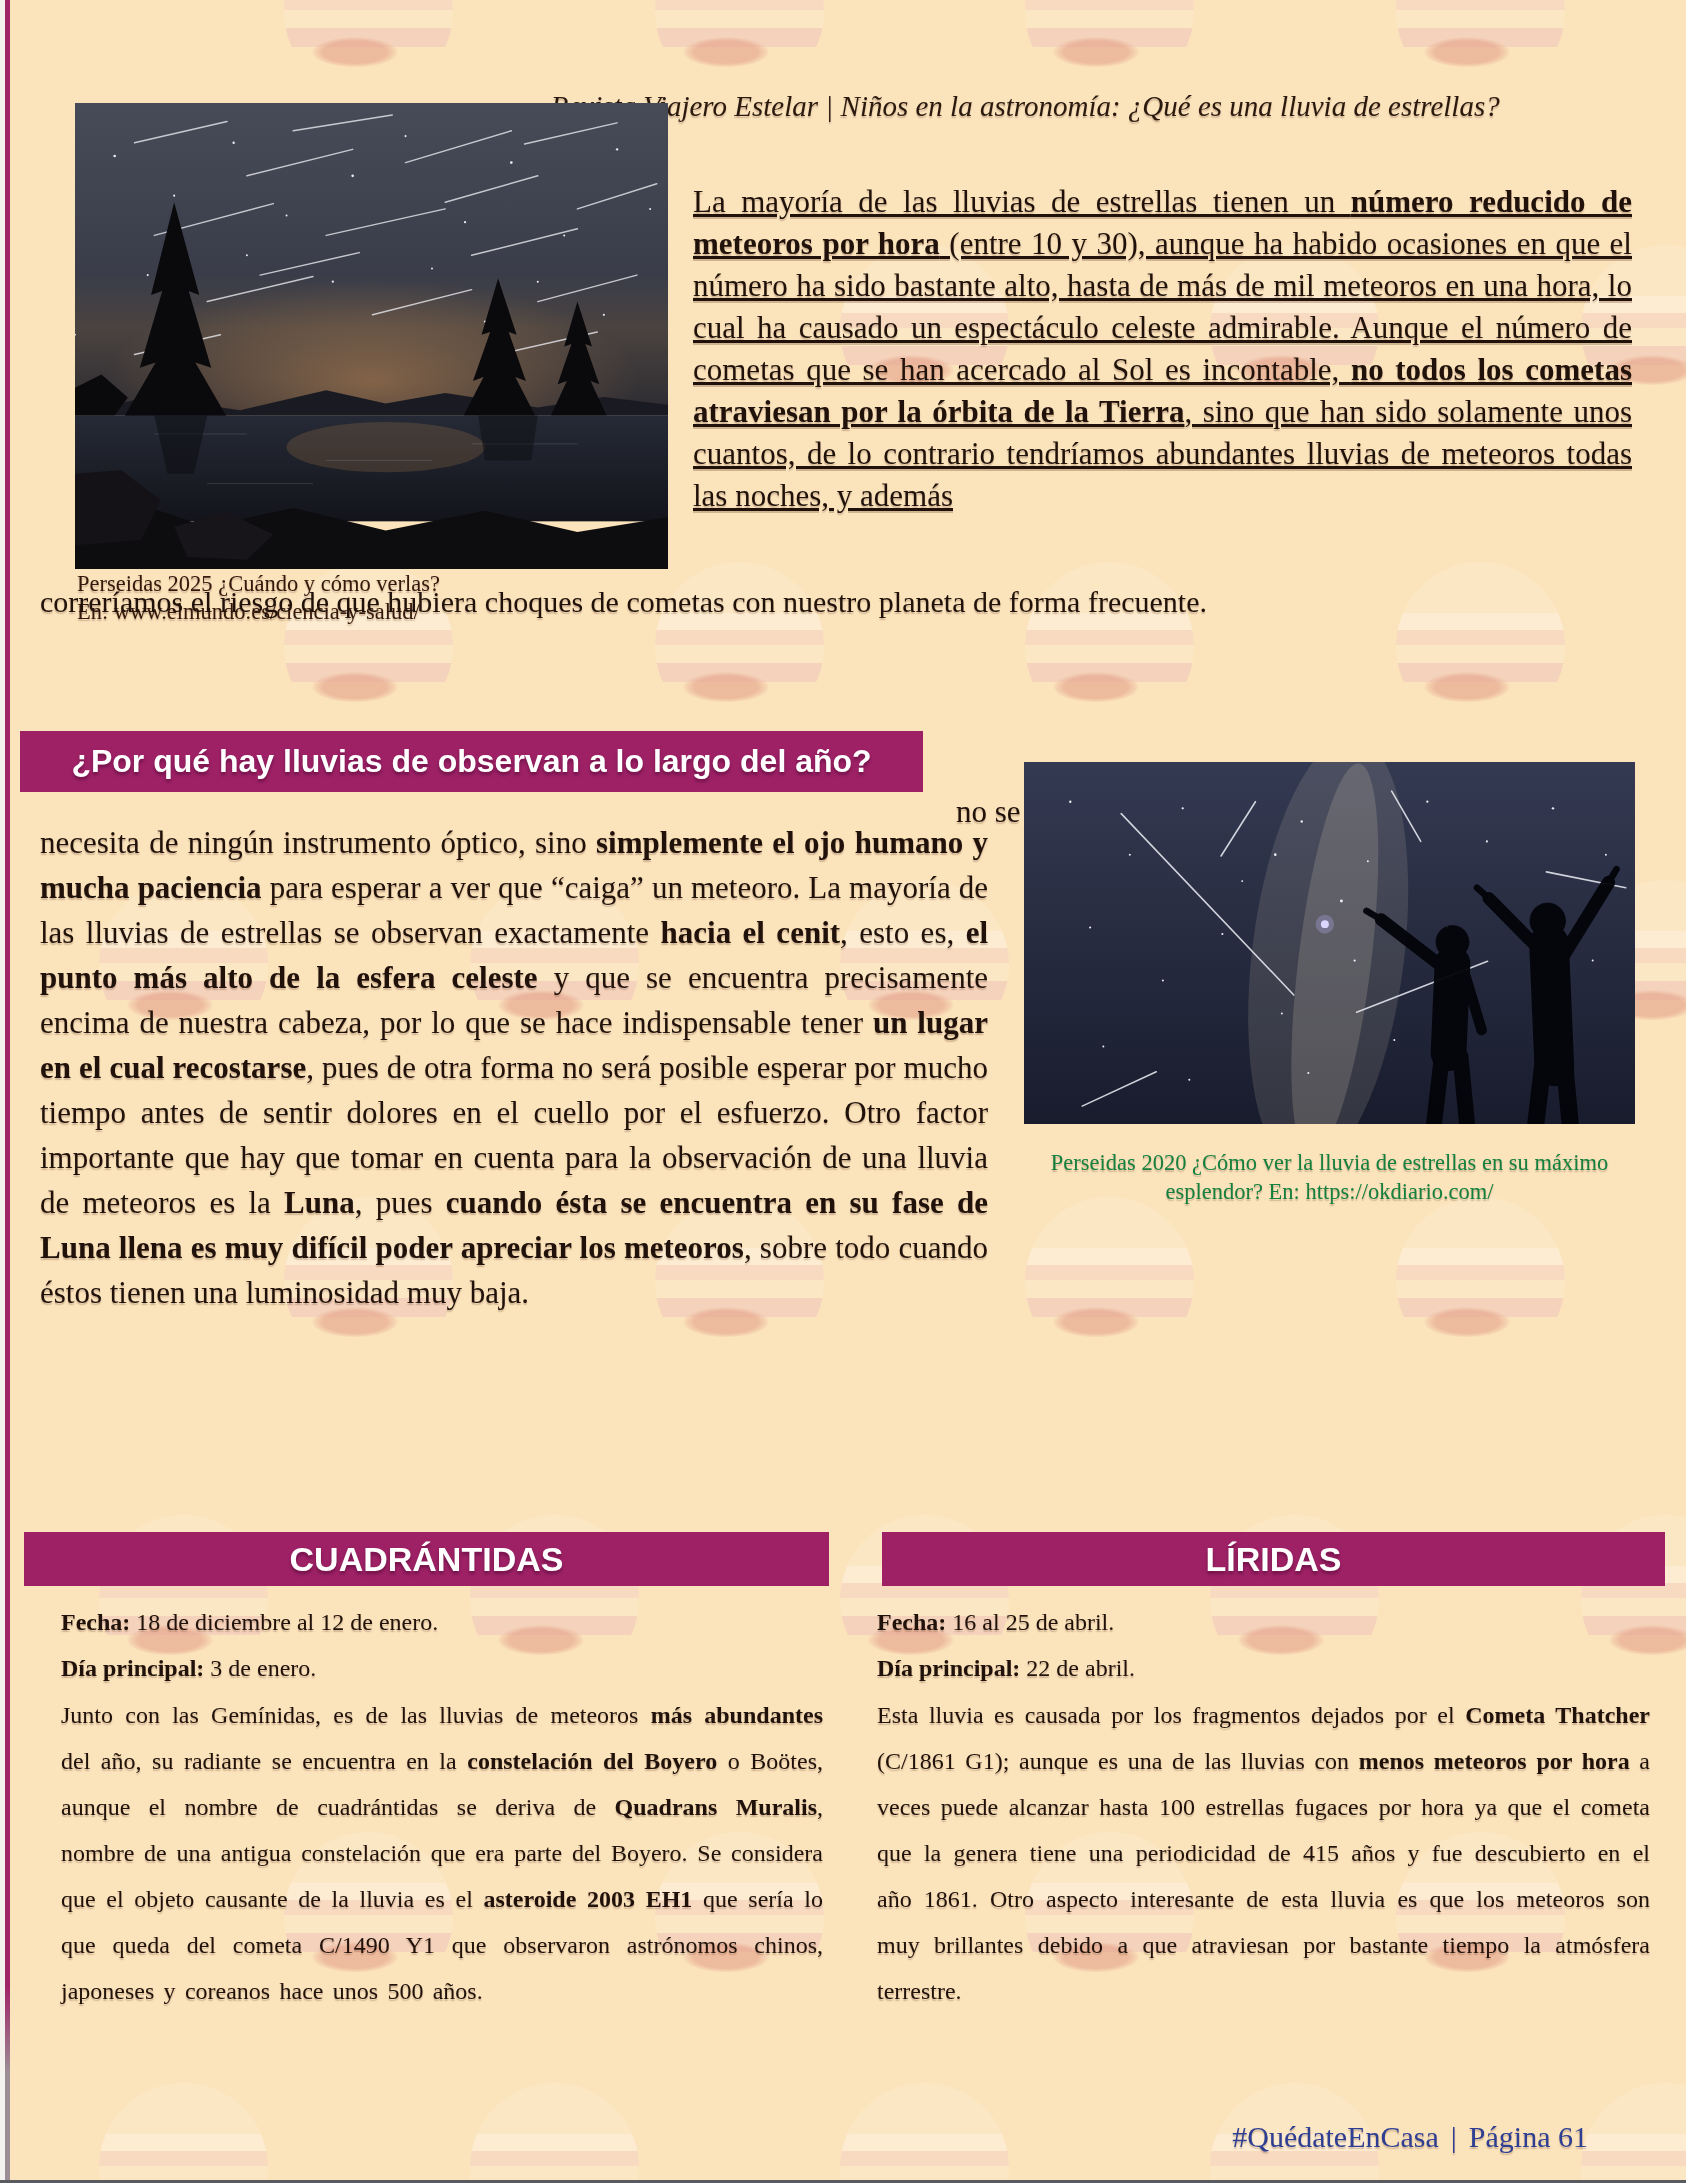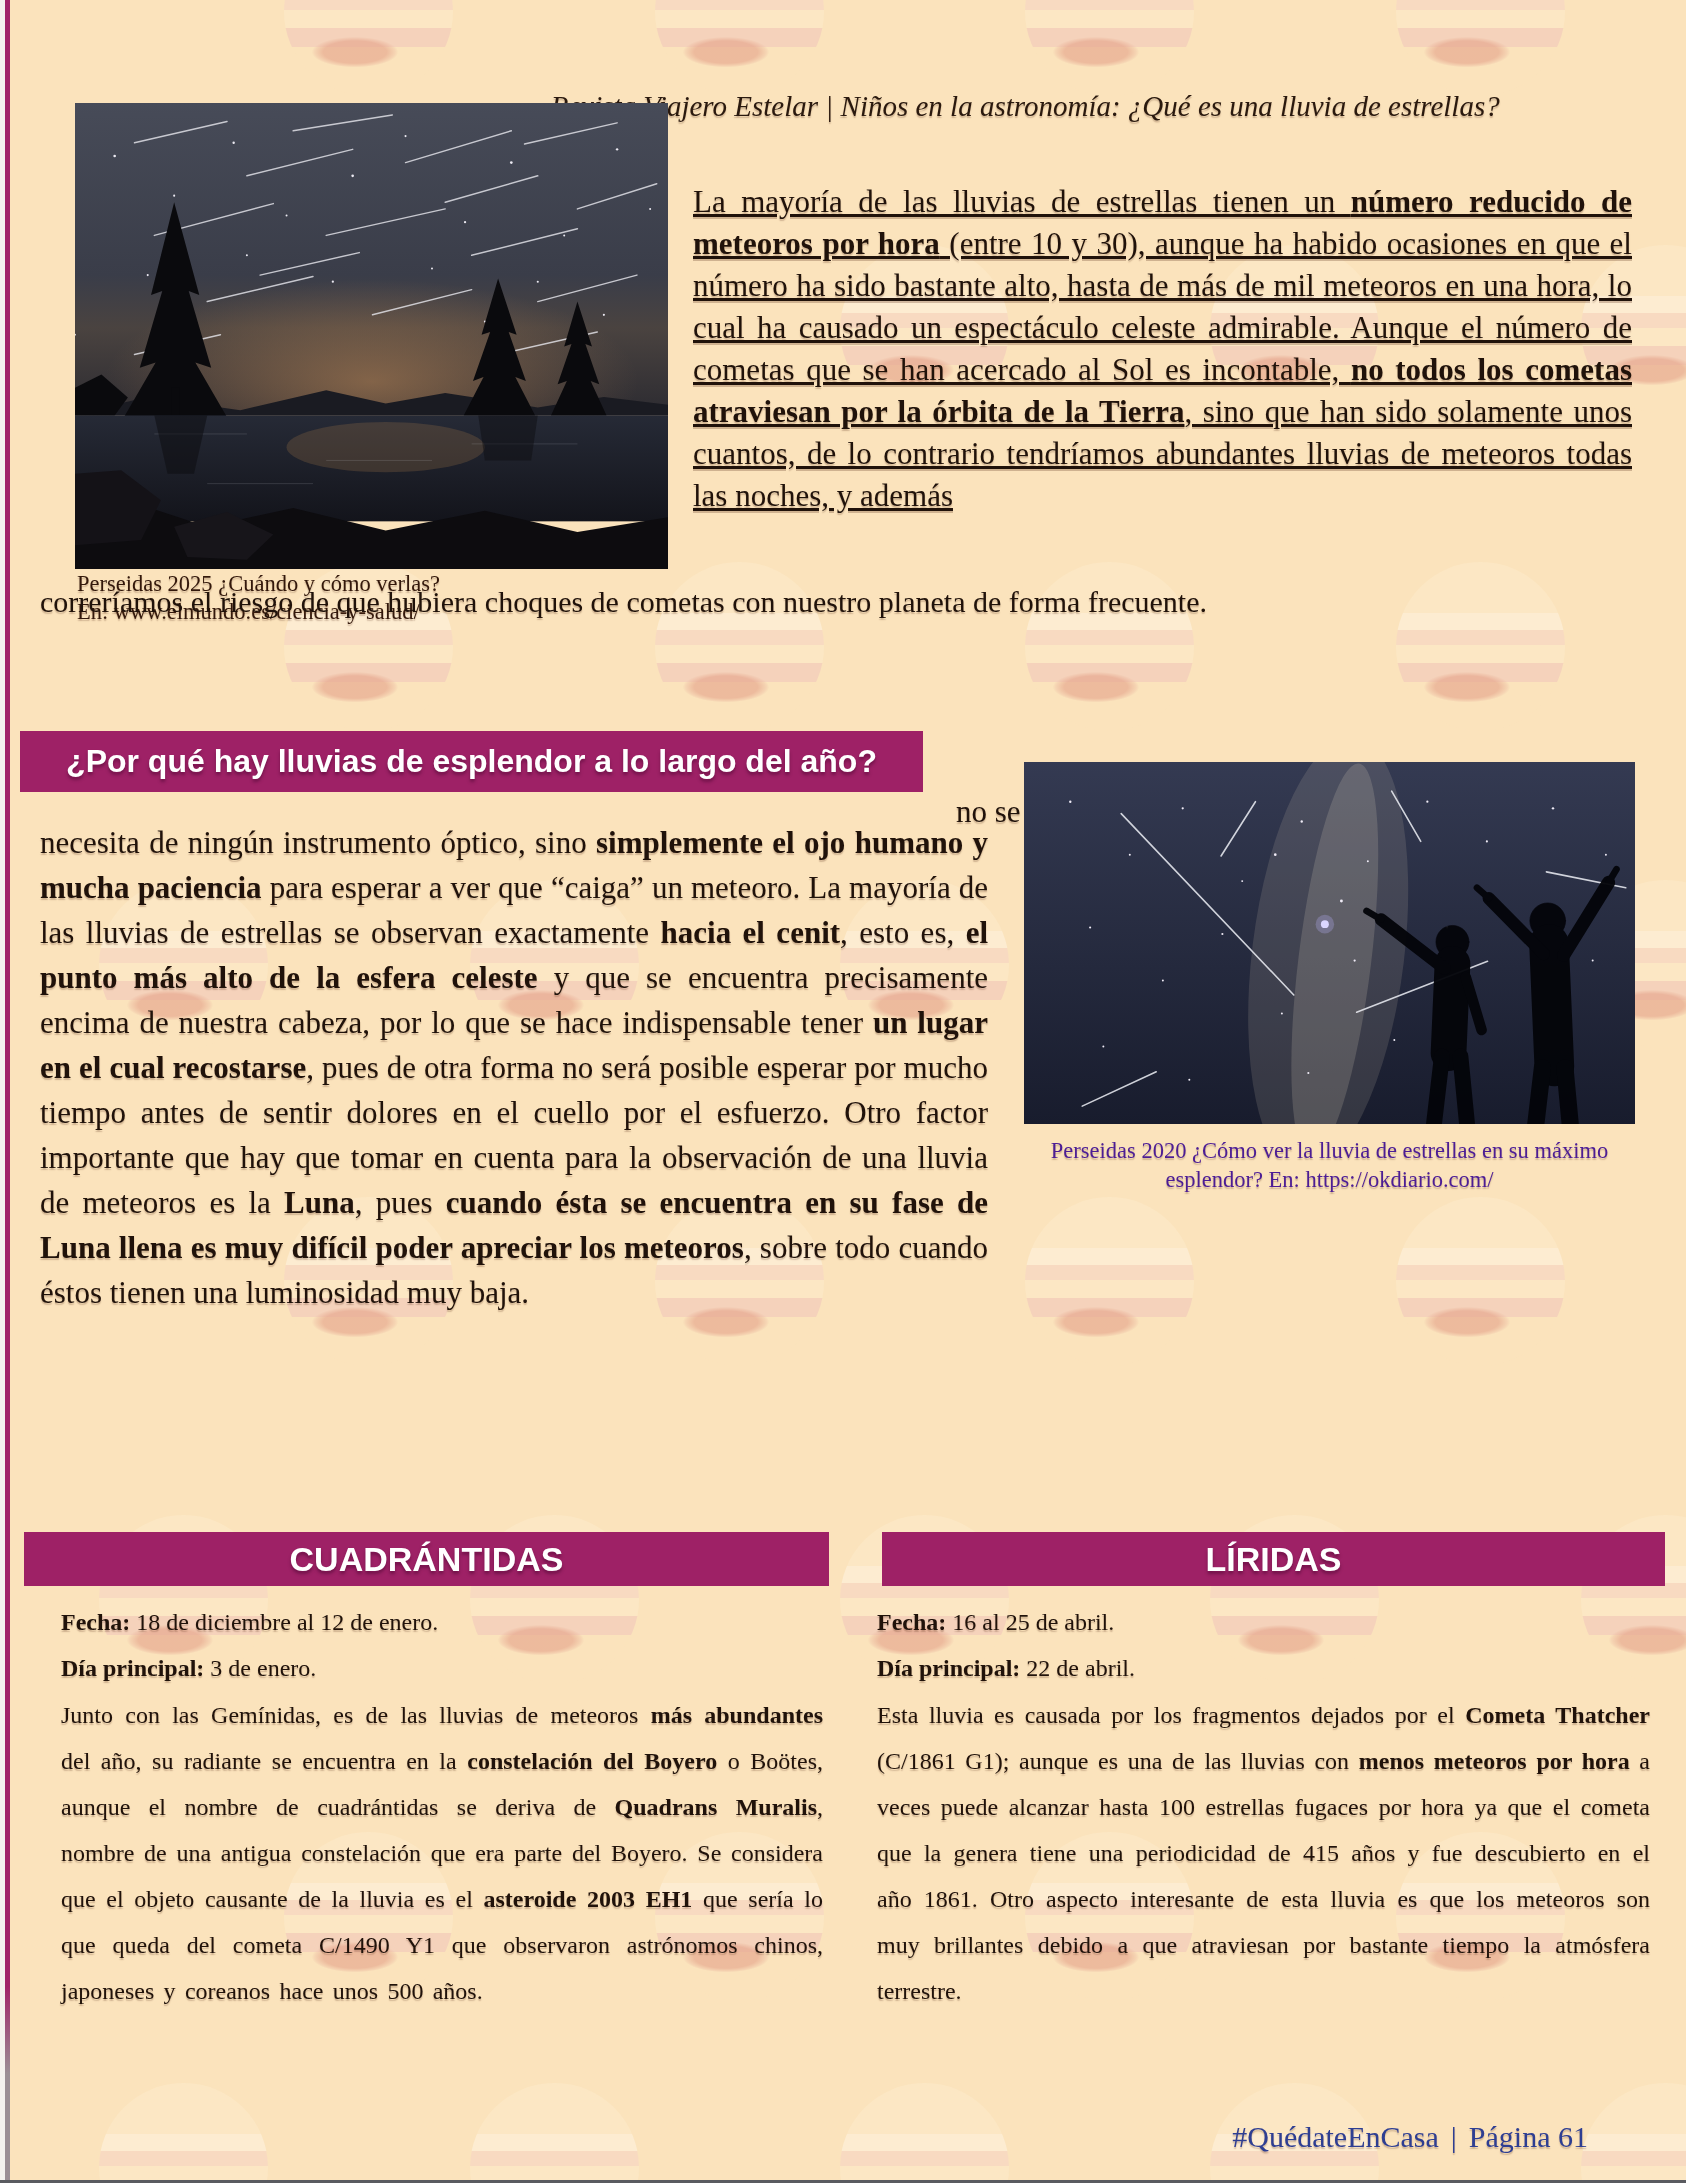--- a/index.html
+++ b/index.html
@@ -35,22 +35,22 @@
     font-family:"Liberation Sans","DejaVu Sans",sans-serif;font-weight:700;
     display:flex;align-items:center;justify-content:center;
     text-shadow:0 2.6px 3.3px rgba(60,0,40,.45);}
   .banner-why{left:20px;top:731px;width:903px;height:61px;font-size:32px;}
   .nose{position:absolute;left:956px;top:794px;font-size:31px;z-index:1;}
 
   .why-par{position:absolute;left:40px;top:820px;width:1595px;font-size:31px;line-height:45px;
     text-align:justify;z-index:1;}
   .why-float{float:right;width:630px;height:460px;margin-left:17px;}
   .photo2{display:block;width:611px;height:362px;margin-left:18.5px;margin-top:-58px;}
-  .caption2{width:585px;margin-left:32px;margin-top:12px;text-align:center;
-    font-size:22.5px;line-height:29px;color:#4c1d95;}
+  .caption2{width:585px;margin-left:32px;margin-top:24px;text-align:center;
+    font-size:22.5px;line-height:29px;color:#15803d;}
 
   .banner-cal{left:6.6px;top:1450px;width:1673px;height:56px;font-size:33px;letter-spacing:0.7px;}
   .colhead{position:absolute;top:1532px;height:54px;font-size:34px;}
   .colhead-left{left:24px;width:805px;}
   .colhead-right{left:882px;width:783px;}
 
   .col{position:absolute;top:1599px;font-size:24px;line-height:46px;z-index:1;}
   .col-left{left:61px;width:762px;}
   .col-right{left:877px;width:773px;}
   .colpar{text-align:justify;word-spacing:3.3px;margin-top:1.3px;}
@@ -189,21 +189,21 @@
   </svg>
 
   <div class="caption1 ser">
     <div>Perseidas 2025 ¿Cuándo y cómo verlas?</div>
     <div>En: www.elmundo.es/ciencia-y-salud/</div>
   </div>
 
   <div class="intro-par ser"><span>La mayoría de las lluvias de estrellas tienen un </span><span class="bseg">número reducido de meteoros por hora</span><span> (entre 10 y 30), aunque ha habido ocasiones en que el número ha sido bastante alto, hasta de más de mil meteoros en una hora, lo cual ha causado un espectáculo celeste admirable. Aunque el número de cometas que se han acercado al Sol es incontable, </span><span class="bseg">no todos los cometas atraviesan por la órbita de la Tierra</span><span>, sino que han sido solamente unos cuantos, de lo contrario tendríamos abundantes lluvias de meteoros todas las noches, y además</span></div>
   <div class="overflow-line ser">correríamos el riesgo de que hubiera choques de cometas con nuestro planeta de forma frecuente.</div>
 
-  <div class="banner banner-why">¿Por qué hay lluvias de esplendor a lo largo del año?</div>
+  <div class="banner banner-why">¿Por qué hay lluvias de observan a lo largo del año?</div>
   <span class="nose ser">no se</span>
 
   <div class="why-par ser">
     <div class="why-float">
 
       <svg class="photo2" viewBox="0 0 924 547" preserveAspectRatio="none">
         <defs>
           <linearGradient id="sky2" x1="0" y1="0" x2="0" y2="1">
             <stop offset="0" stop-color="#343a52"></stop>
               <stop offset="1" stop-color="#181c2d"></stop>

